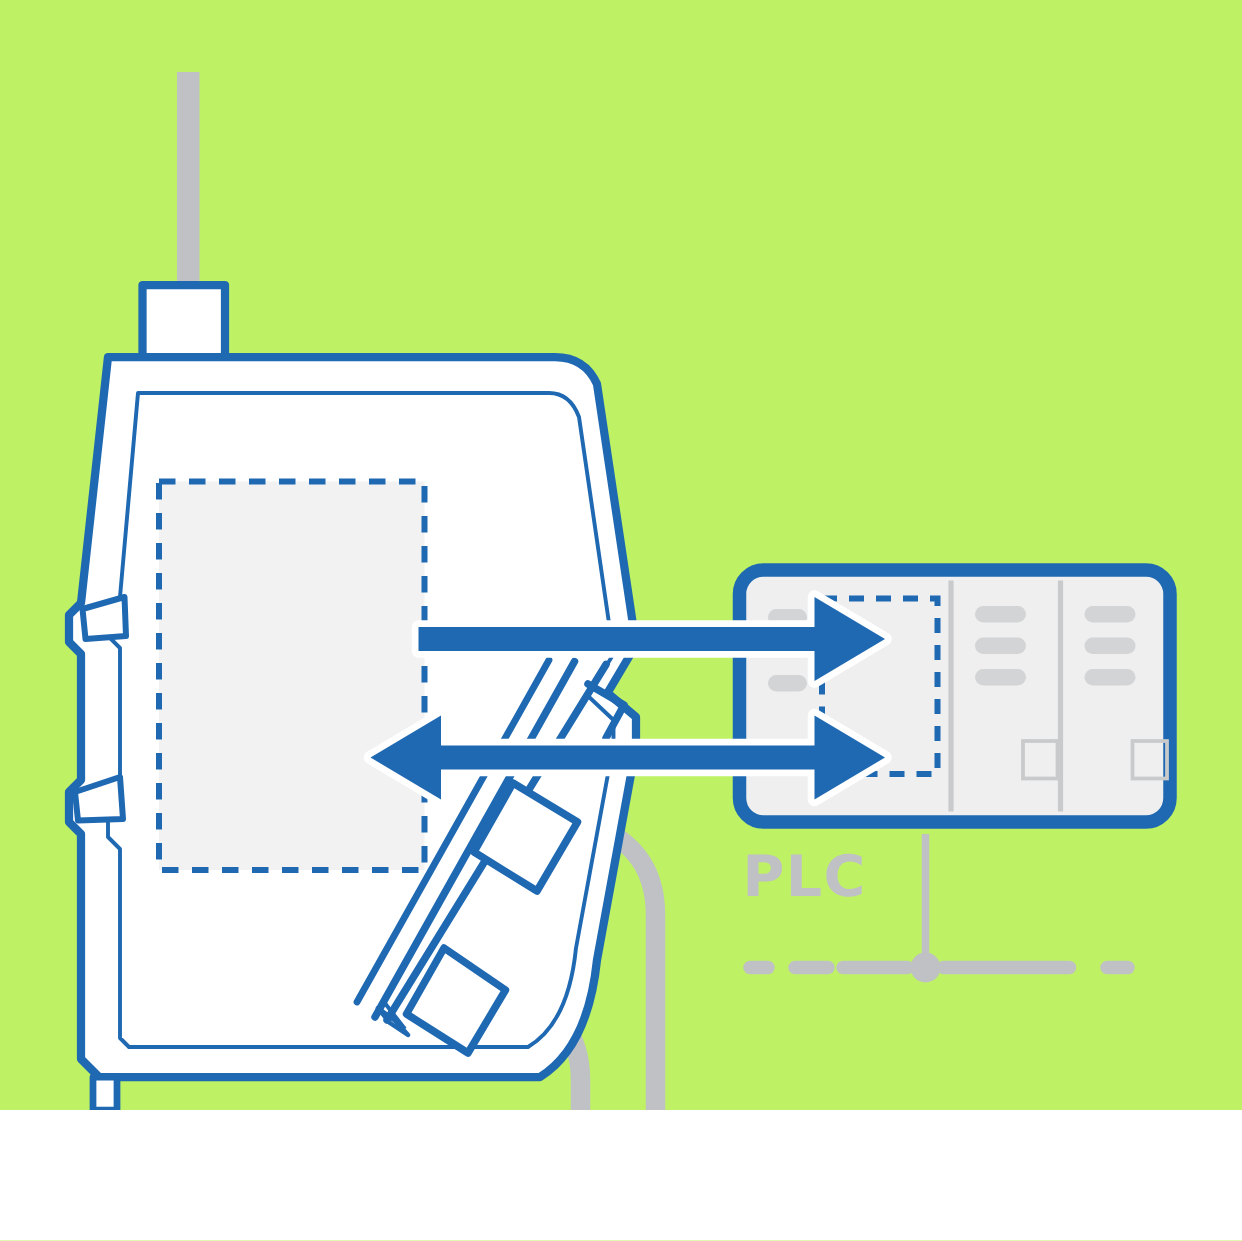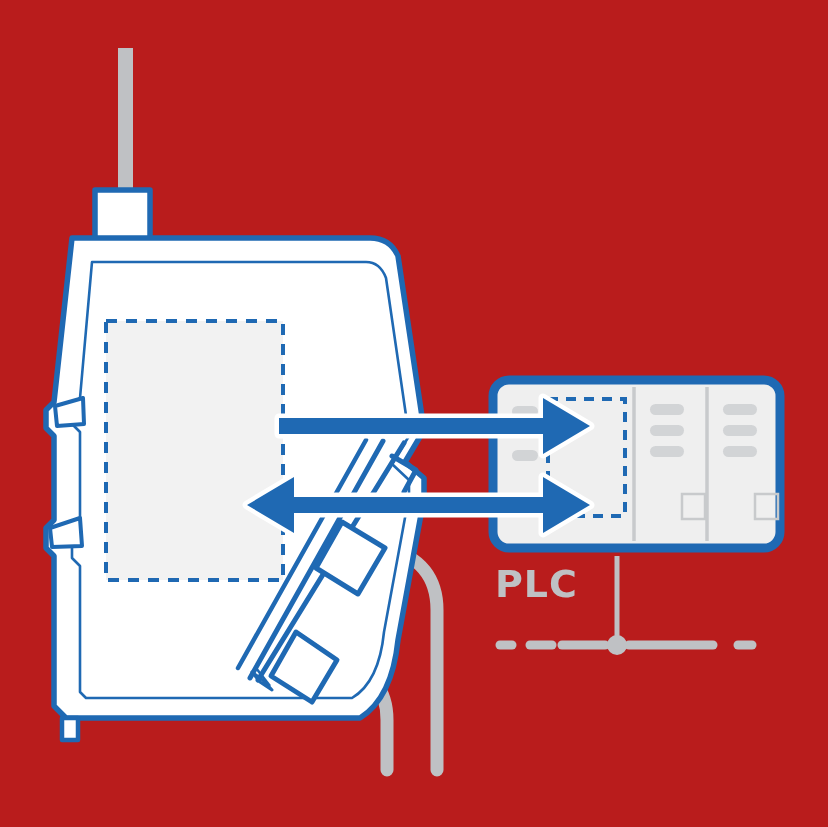--- a/index.html
+++ b/index.html
@@ -6,22 +6,22 @@
     margin: 0;
     padding: 0;
     background: #ffffff;
   }
   body {
     font-family: "Liberation Sans", sans-serif;
   }
   #stage {
     position: relative;
     width: 828px;
-    height: 827px;
-    background: #b91c1c;
+    height: 740px;
+    background: #bef264;
     overflow: hidden;
   }
   #diagram {
     position: absolute;
     left: 0;
     top: 0;
     width: 828px;
     height: 827px;
   }
   .plc-label-text {

